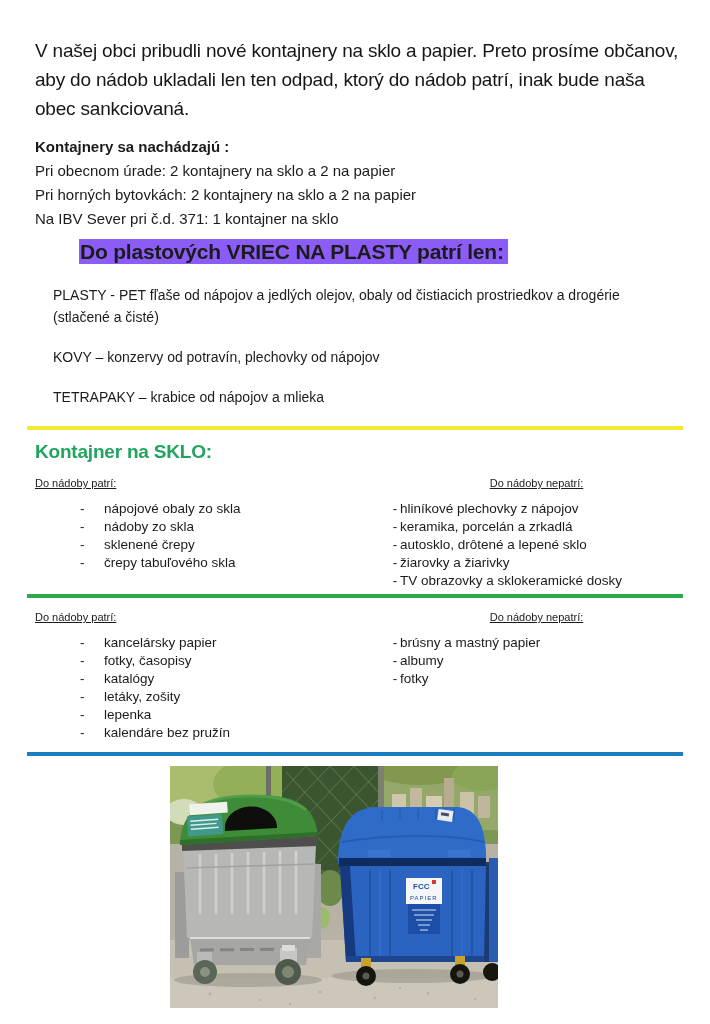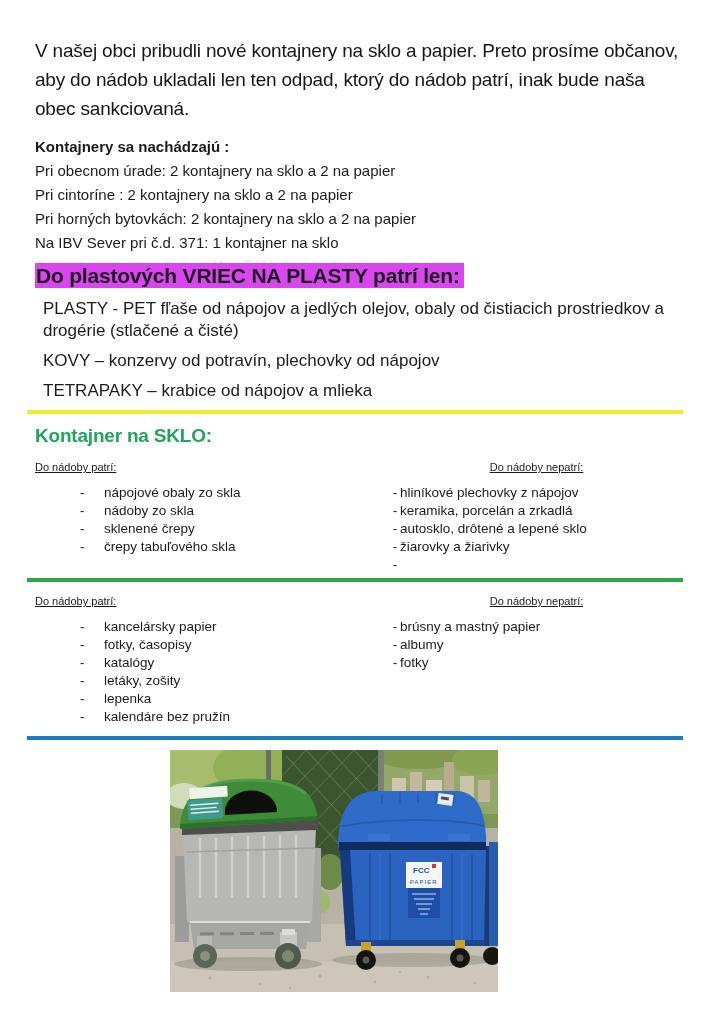--- a/index.html
+++ b/index.html
@@ -6,21 +6,21 @@
   body{
     width:710px;height:1024px;background:#ffffff;overflow:hidden;
     font-family:"Liberation Sans","DejaVu Sans",sans-serif;color:#1b1b1b;
   }
   .page{padding:36px 27px 0 35px;box-sizing:border-box;}
   .intro{margin:0;max-width:648px;font-size:19px;font-weight:normal;line-height:29px;letter-spacing:-0.2px;color:#161616;}
   .loc-heading{margin:12px 0 0;font-size:15px;font-weight:bold;line-height:24px;}
   .loc-line{margin:0;font-size:15px;line-height:24px;}
   .plasty-heading{margin:6px 0 3px;font-size:21px;font-weight:bold;line-height:29px;letter-spacing:-0.2px;}
   .hl{padding:1px 4px 1px 1px;}
-  .small-line{margin:8px;font-size:17px;line-height:22px;}
+  .small-line{margin:18px;font-size:14px;line-height:22px;}
   hr.divider{border:none;height:4px;margin:8px 0 0 -8px;}
   hr.divider.g{margin-top:4px;}
   hr.divider.b{margin-top:10px;}
   h2.sec{margin:10px 0 0;font-size:19px;font-weight:bold;line-height:24px;letter-spacing:-0.2px;}
   .cols{display:flex;margin-top:10px;}
   .col-left{width:355px;flex:0 0 355px;}
   .col-right{flex:1;text-align:center;}
   .col-h{margin:0;font-size:11px;line-height:18px;text-decoration:underline;}
   ul.dash-list{list-style:none;margin:8px 0 0;padding:0;font-size:13.5px;line-height:18px;}
   ul.dash-list.indent{margin-left:45px;}
@@ -33,26 +33,25 @@
 </head>
 <body>
 
 <div class="page">
 
   <p class="intro">V našej obci pribudli nové kontajnery na sklo a papier. Preto prosíme občanov, aby do nádob ukladali len ten odpad, ktorý do nádob patrí, inak bude naša obec sankciovaná.</p>
 
   <div>
     <p class="loc-heading">Kontajnery sa nachádzajú :</p>
     <p class="loc-line">Pri obecnom úrade: 2 kontajnery na sklo a 2 na papier</p>
-    <p class="loc-line">Pri cintoríne : 2 kontajnery na sklo a 2 na papier</p>
     <p class="loc-line">Pri horných bytovkách: 2 kontajnery na sklo a 2 na papier</p>
     <p class="loc-line">Na IBV Sever pri č.d. 371: 1 kontajner na sklo</p>
   </div>
 
-  <h1 class="plasty-heading"><span class="hl" style="background-color: #d946ef;">Do plastových VRIEC NA PLASTY patrí len:</span></h1>
+  <h1 class="plasty-heading"><span class="hl" style="background-color: #8b5cf6; margin-left: 44px;">Do plastových VRIEC NA PLASTY patrí len:</span></h1>
   <p class="small-line">PLASTY - PET fľaše od nápojov a jedlých olejov, obaly od čistiacich prostriedkov a drogérie (stlačené a čisté)</p>
   <p class="small-line">KOVY – konzervy od potravín, plechovky od nápojov</p>
   <p class="small-line">TETRAPAKY – krabice od nápojov a mlieka</p>
 
   <hr class="divider y" style="background-color: rgb(242, 234, 50);">
 
   <h2 class="sec" style="color: rgb(33, 164, 94);">Kontajner na SKLO:</h2>
   <div class="cols">
     <div class="col-left">
       <p class="col-h">Do nádoby patrí:</p>
@@ -89,20 +88,21 @@
         <li>
             <span class="dash">-</span>
             <span>autosklo, drôtené a lepené sklo</span>
           </li>
         <li>
             <span class="dash">-</span>
             <span>žiarovky a žiarivky</span>
           </li>
         <li>
             <span class="dash">-</span>
+            <span>TV obrazovky a sklokeramické dosky</span>
           </li>
       </ul>
     </div>
   </div>
 
   <hr class="divider g" style="background-color: rgb(44, 168, 78);">
 
   <div class="cols">
     <div class="col-left">
       <p class="col-h">Do nádoby patrí:</p>

